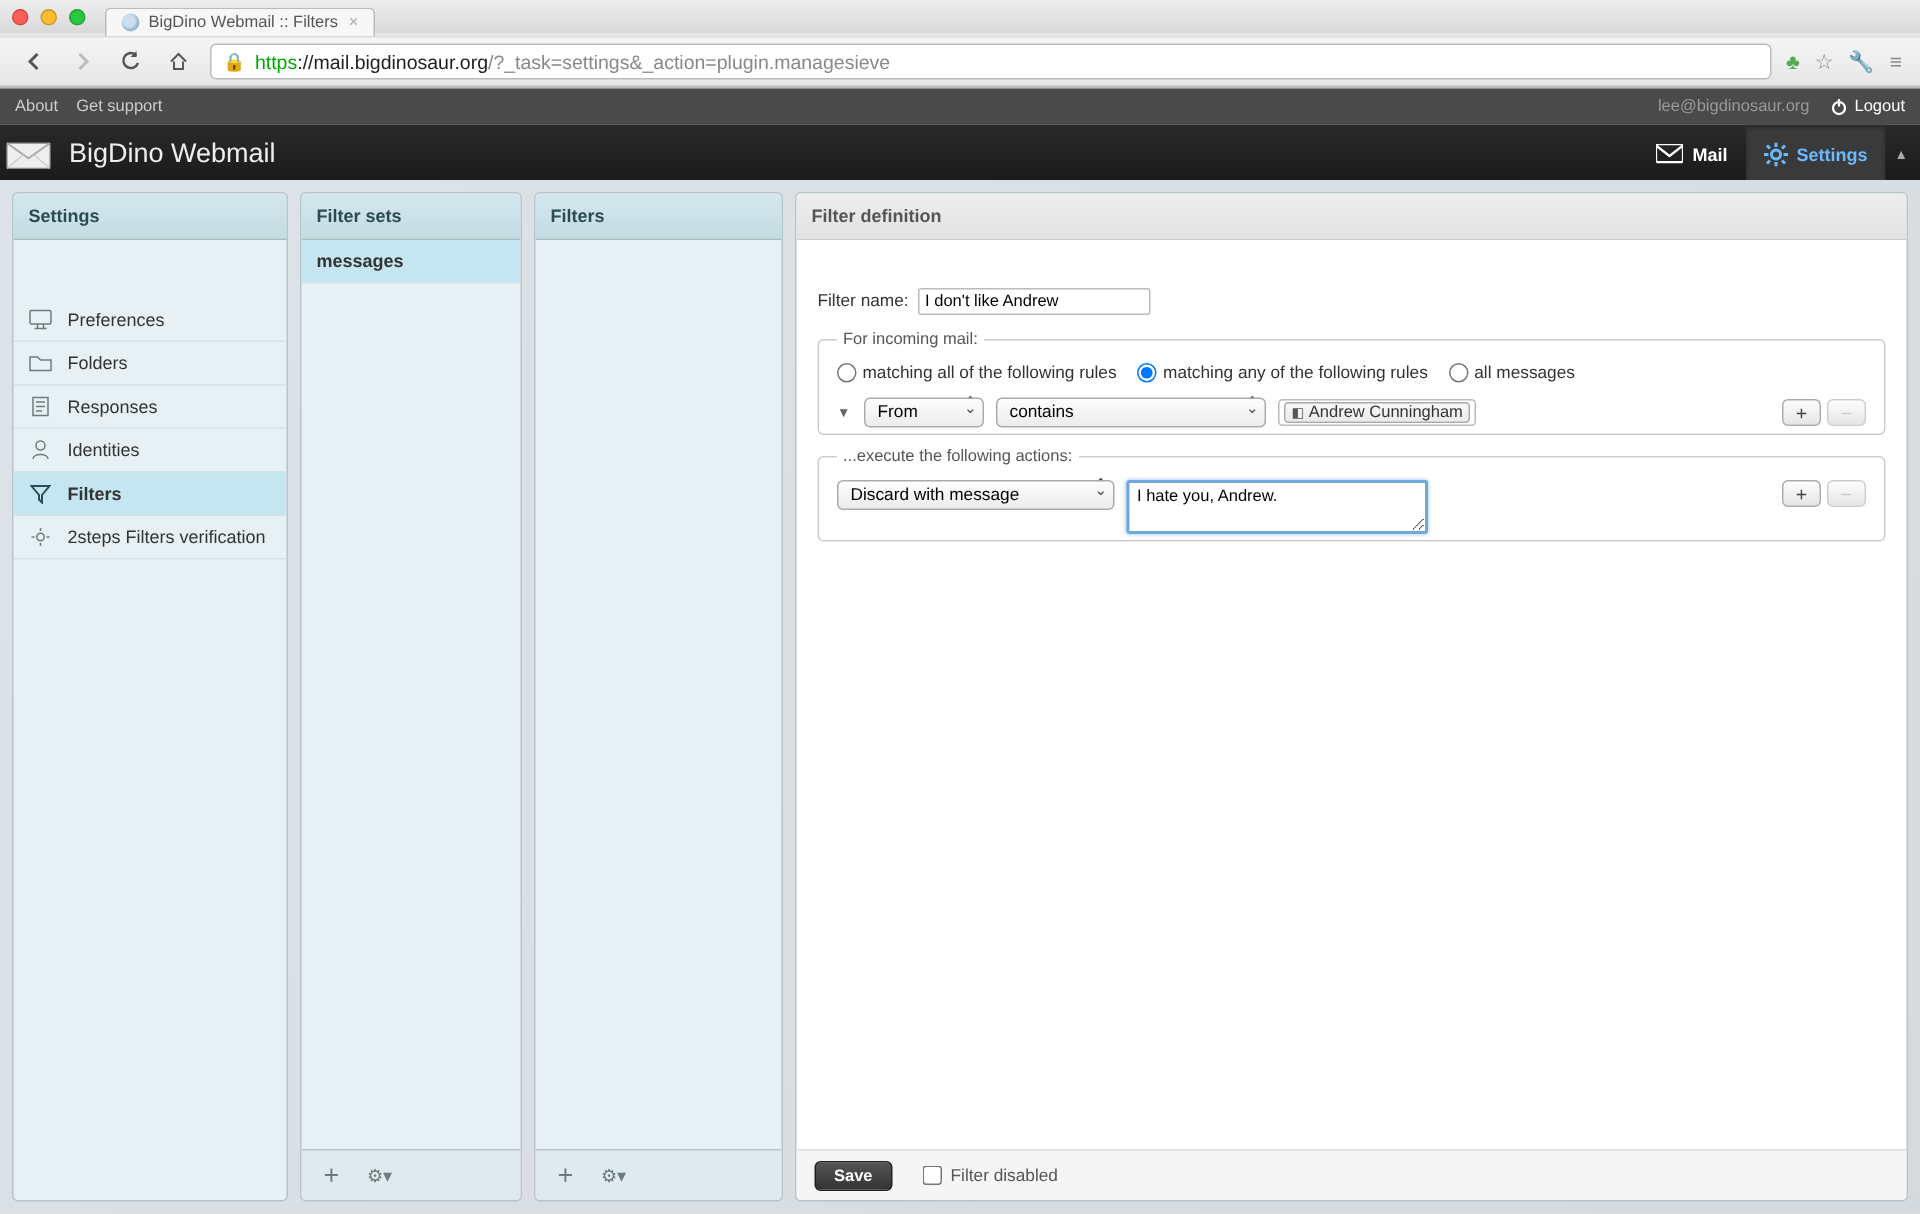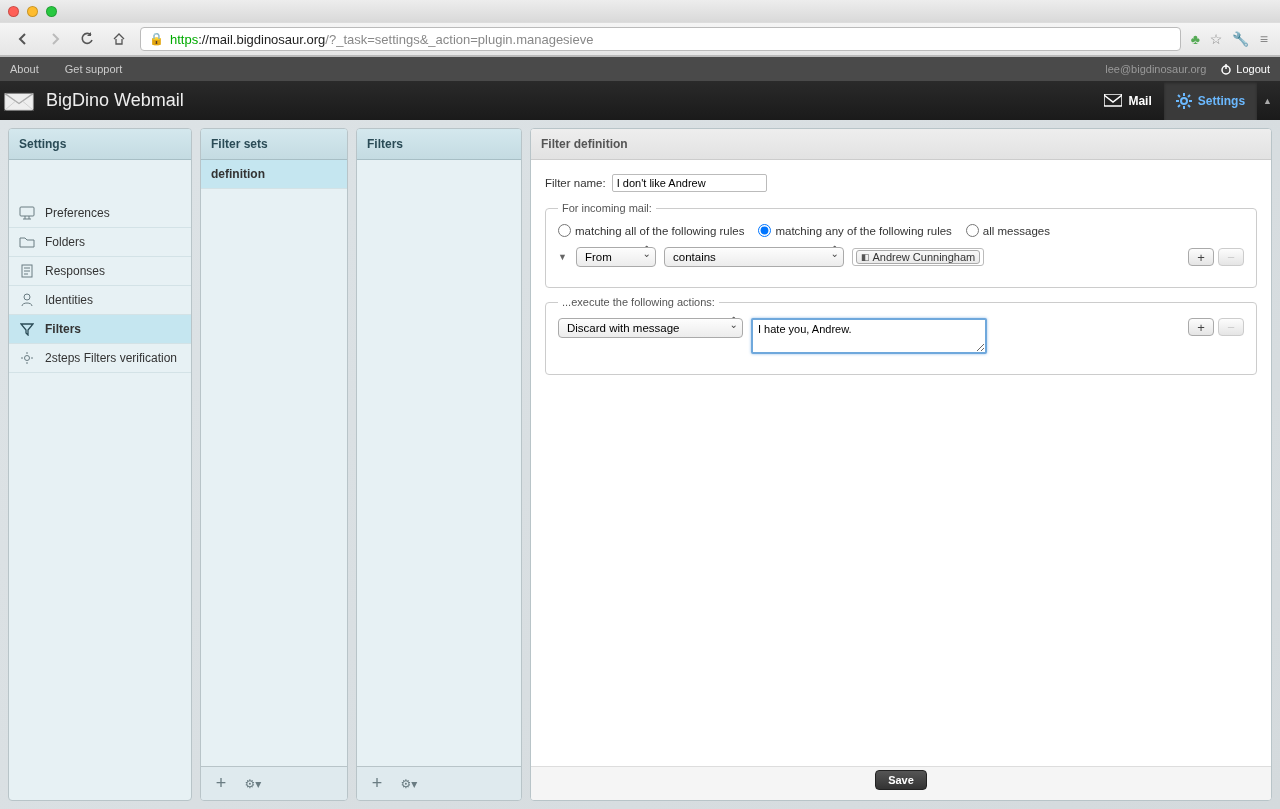--- a/index.html
+++ b/index.html
@@ -20,66 +20,66 @@
 .toolbar { height: 34px; display: flex; align-items: center; gap: 10px; padding: 0 12px; background: linear-gradient(#f5f5f5,#e6e6e6); border-top: 1px solid #ddd; border-bottom: 1px solid #bbb; }
 .nav-btn { width: 22px; height: 22px; display: flex; align-items: center; justify-content: center; color: #666; border-radius: 3px; }
 .addr { flex: 1; height: 24px; background: #fff; border: 1px solid #bbb; border-radius: 4px; display: flex; align-items: center; padding: 0 8px; font-size: 13px; color: #666; gap: 6px; }
 .addr .lock { color: #6b6; font-size: 12px; }
 .addr .url-protocol { color: #0a0; }
 .addr .url-host { color: #222; }
 .addr .url-path { color: #888; }
 .toolbar-right { display: flex; gap: 10px; align-items: center; color: #888; font-size: 14px; }
 
 
-.app-topstrip { background: #4a4a4a; color: #ccc; height: 24px; display: flex; align-items: center; padding: 0 10px; font-size: 11px; gap: 26px; text-align: center; }
+.app-topstrip { background: #4a4a4a; color: #ccc; height: 24px; display: flex; align-items: center; padding: 0 10px; font-size: 11px; gap: 12px; text-align: center; }
 .app-topstrip .right { margin-left: auto; display: flex; align-items: center; gap: 14px; }
 .app-topstrip a { color: #ccc; text-decoration: none; }
 .logout { display: flex; align-items: center; gap: 4px; color: #fff; }
 
 
 .app-header { background: linear-gradient(#2a2a2a,#1a1a1a); height: 40px; display: flex; align-items: center; padding: 0 2px; color: #fff; border-bottom: 1px solid #000; }
 .app-header .logo { display: flex; align-items: center; gap: 10px; }
 .app-header .logo-icon { width: 34px; height: 22px; }
 .app-header .app-title { font-size: 18px; font-weight: 300; color: #eee; }
 .header-nav { margin-left: auto; display: flex; align-items: stretch; height: 40px; }
 .header-nav .nav-item { display: flex; align-items: center; gap: 6px; padding: 0 12px; color: #fff; font-size: 12px; font-weight: bold; }
 .header-nav .nav-item.active { background: #3a3a3a; color: #6bb9ff; box-shadow: inset 0 2px 3px rgba(0,0,0,0.3); }
 .header-nav .caret { color: #aaa; font-size: 9px; padding: 0 6px; align-self: center; }
 
 
 .workspace { position: absolute; top: 120px; bottom: 0; left: 0; right: 0; background: linear-gradient(135deg,#dde3e6,#d4dadd); padding: 8px; }
 .panels { display: flex; gap: 8px; height: 100%; }
 
 .panel { background: #e7f1f4; border: 1px solid #b8c4c8; border-radius: 4px; display: flex; flex-direction: column; overflow: hidden; }
-.panel.main { background: #fff; }
+.panel.main { background: #fff; gap: 18px; }
 .panel-header { background: linear-gradient(#d4e8ee,#c4dbe2); border-bottom: 1px solid #a7bec5; padding: 8px 10px; font-weight: bold; color: #2a4b56; font-size: 12px; }
 .panel.main .panel-header { background: linear-gradient(#eee,#e2e2e2); border-bottom: 1px solid #ccc; color: #555; }
 .panel-body { flex: 1; overflow: auto; }
 .panel-footer { border-top: 1px solid #b8c4c8; background: #dfeaee; height: 34px; display: flex; align-items: center; padding: 0 6px; gap: 4px; }
-.panel.main .panel-footer { background: #f5f5f5; border-top: 1px solid #ddd; padding: 3px 12px; gap: 20px; flex-direction: column; }
+.panel.main .panel-footer { background: #f5f5f5; border-top: 1px solid #ddd; padding: 16px 12px; gap: 20px; }
 .panel-footer .icon-btn { width: 28px; height: 24px; display: flex; align-items: center; justify-content: center; color: #666; border-radius: 2px; }
 
 
 .settings-list { list-style: none; margin-top: 39px; }
 .settings-list li { display: flex; align-items: center; gap: 10px; padding: 6px 10px; border-bottom: 1px solid #d3e2e6; color: #333; font-size: 12px; cursor: pointer; }
 .settings-list li.selected { background: #c5e6f0; font-weight: bold; }
 .settings-list .ic { width: 16px; height: 16px; display: inline-flex; align-items: center; justify-content: center; color: #6a7c82; }
 
 
 .simple-list { list-style: none; }
 .simple-list li { padding: 7px 10px; border-bottom: 1px solid #d3e2e6; font-size: 12px; cursor: pointer; }
 .simple-list li.selected { background: #c5e6f0; font-weight: bold; }
 
 
 .form-area { padding: 14px 14px; font-size: 11.5px; color: #333; }
 .form-row { display: flex; align-items: center; gap: 6px; margin-bottom: 10px; }
 .form-row label { font-weight: normal; }
 input[type=text].tx { border: 1px solid #bbb; border-radius: 2px; padding: 2px 4px; font-size: 11px; height: 18px; }
 
-fieldset { border: 1px solid #ccc; border-radius: 4px; padding: 10px 12px 20px; margin-bottom: 8px; position: relative; }
+fieldset { border: 1px solid #ccc; border-radius: 4px; padding: 10px 12px 4px; margin-bottom: 8px; position: relative; }
 fieldset legend { font-size: 11px; color: #555; padding: 0 4px; }
 
 .radio-row { display: flex; gap: 14px; align-items: center; margin-bottom: 10px; font-size: 11.5px; }
 .radio-row label { display: flex; align-items: center; gap: 4px; }
 
 .rule-row { display: flex; align-items: center; gap: 8px; }
 .disclosure { width: 10px; color: #666; font-size: 9px; }
 
 .mac-select { -webkit-appearance: none; appearance: none; background: linear-gradient(#fdfdfd,#ececec); border: 1px solid #aaa; border-radius: 4px; padding: 2px 20px 2px 8px; font-size: 11.5px; height: 20px; box-shadow: 0 1px 0 rgba(255,255,255,0.6) inset; position: relative; }
 .select-wrap { position: relative; display: inline-block; }
@@ -87,37 +87,44 @@
 .select-wrap::before { content: "⌃"; position: absolute; right: 5px; top: -6px; pointer-events: none; color: #444; font-size: 10px; transform: translateY(3px); }
 
 .token-input { display: flex; align-items: center; gap: 4px; border: 1px solid #bbb; border-radius: 3px; padding: 1px 3px; background: #fff; }
 .token { background: linear-gradient(#f8f8f8,#eaeaea); border: 1px solid #aaa; border-radius: 3px; padding: 0 4px; font-size: 11px; display: flex; align-items: center; gap: 3px; }
 .token .tk-ic { font-size: 9px; color: #555; }
 
 .row-btns { margin-left: auto; display: flex; gap: 4px; }
 .sq-btn { width: 26px; height: 18px; background: linear-gradient(#fdfdfd,#e5e5e5); border: 1px solid #aaa; border-radius: 4px; display: flex; align-items: center; justify-content: center; font-size: 13px; color: #444; }
 .sq-btn.disabled { color: #ccc; border-color: #ccc; }
 
-textarea.msg { border: 2px solid #6fa8dc; border-radius: 2px; padding: 3px 5px; font-size: 11px; font-family: inherit; resize: both; width: 236px; height: 36px; outline: none; box-shadow: 0 0 3px rgba(80,150,220,0.6); }
+textarea.msg { border: 2px solid #6fa8dc; border-radius: 2px; padding: 3px 5px; font-size: 11px; font-family: inherit; resize: both; width: 201px; height: 36px; outline: none; box-shadow: 0 0 3px rgba(80,150,220,0.6); }
 
 .save-btn { background: linear-gradient(#555,#333); color: #fff; border: 1px solid #222; border-radius: 4px; padding: 3px 12px; font-size: 11px; font-weight: bold; }
 
 .chk-row { display: flex; align-items: center; gap: 6px; font-size: 11.5px; color: #555; }
 
 svg { display: block; }
 </style>
 </head>
 <body>
 
 <div class="browser-chrome">
   <div class="titlebar">
     <div class="traffic-lights">
       <div class="tl red"></div>
       <div class="tl yellow"></div>
       <div class="tl green"></div>
+    </div>
+  </div>
+  <div class="tab-bar">
+    <div class="browser-tab">
+      <span class="favicon"></span>
+      <span>BigDino Webmail :: Filters</span>
+      <span class="tab-close">×</span>
     </div>
   </div>
   <div class="toolbar">
     <div class="nav-btn">
         <svg width="14" height="14" viewBox="0 0 14 14">
           <path d="M9 2 L4 7 L9 12" stroke="#555" stroke-width="2" fill="none"></path>
         </svg>
       </div>
     <div class="nav-btn">
         <svg width="14" height="14" viewBox="0 0 14 14">
@@ -269,21 +276,21 @@
             <span>2steps Filters verification</span>
           </li>
         </ul>
       </div>
     </div>
 
     <div class="panel" style="width: 148px">
       <div class="panel-header">Filter sets</div>
       <div class="panel-body">
         <ul class="simple-list">
-          <li class="selected">definition</li>
+          <li class="selected">messages</li>
         </ul>
       </div>
       <div class="panel-footer">
         <div class="icon-btn">
             <span style="font-size:18px;color:#6a7c82">+</span>
           </div>
         <div class="icon-btn">
             <span style="color:#6a7c82">⚙▾</span>
           </div>
       </div>

